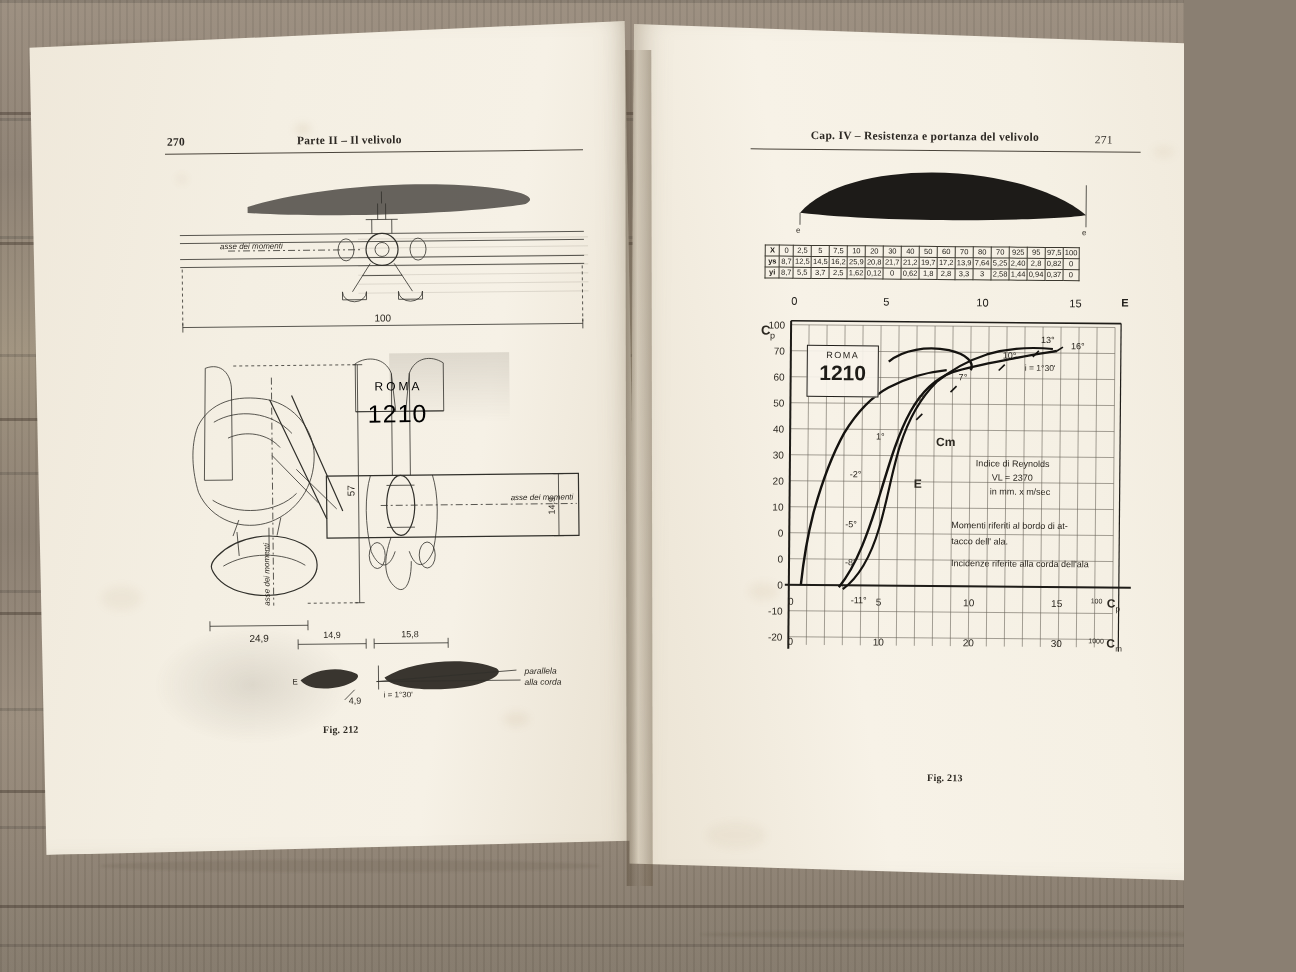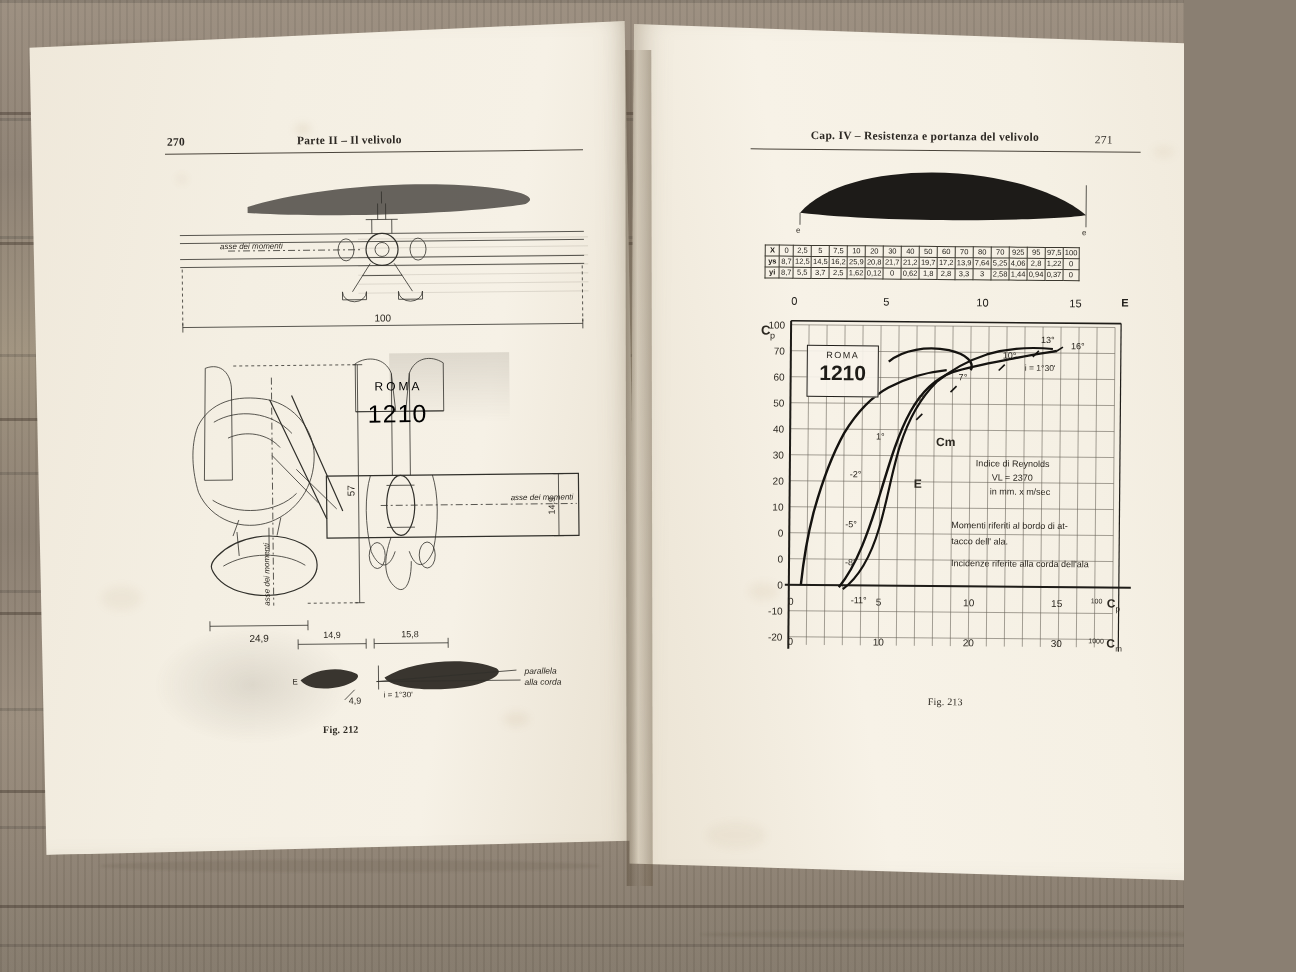--- a/index.html
+++ b/index.html
@@ -267,23 +267,23 @@
                 <td>16,2</td>
                 <td>25,9</td>
                 <td>20,8</td>
                 <td>21,7</td>
                 <td>21,2</td>
                 <td>19,7</td>
                 <td>17,2</td>
                 <td>13,9</td>
                 <td>7,64</td>
                 <td>5,25</td>
-                <td>4,06</td>
+                <td>2,40</td>
                 <td>2,8</td>
-                <td>1,22</td>
+                <td>0,82</td>
                 <td>0</td>
               </tr>
               <tr>
                 <td class="h">yi</td>
                 <td>8,7</td>
                 <td>5,5</td>
                 <td>3,7</td>
                 <td>2,5</td>
                 <td>1,62</td>
                 <td>0,12</td>
@@ -429,18 +429,18 @@
           <text class="lbl" x="368" y="330" style="font-size:12px;font-weight:bold">C</text>
           <text class="lbl" x="377" y="334" style="font-size:8px">m</text>
         </svg>
       </div>
 
       <div style="position:absolute;left:176px;top:322px;width:70px;height:50px;border:1.6px solid #201e1a;background:rgba(247,243,234,.92);">
         <div style="text-align:center;font-family:'Liberation Sans',sans-serif;font-size:9px;letter-spacing:1.5px;margin-top:4px;color:#221f1a">ROMA</div>
         <div style="text-align:center;font-family:'Liberation Sans',sans-serif;font-size:21px;font-weight:bold;margin-top:1px;color:#1d1b17">1210</div>
       </div>
 
-      <div class="figcap" style="left:300px;top:672px;font-weight:normal;">Fig. 213</div>
+      <div class="figcap" style="left:300px;top:748px;font-weight:bold;">Fig. 213</div>
     </div>
 
     <div class="spine"></div>
   </div>
 </div>
 
 </body></html>

